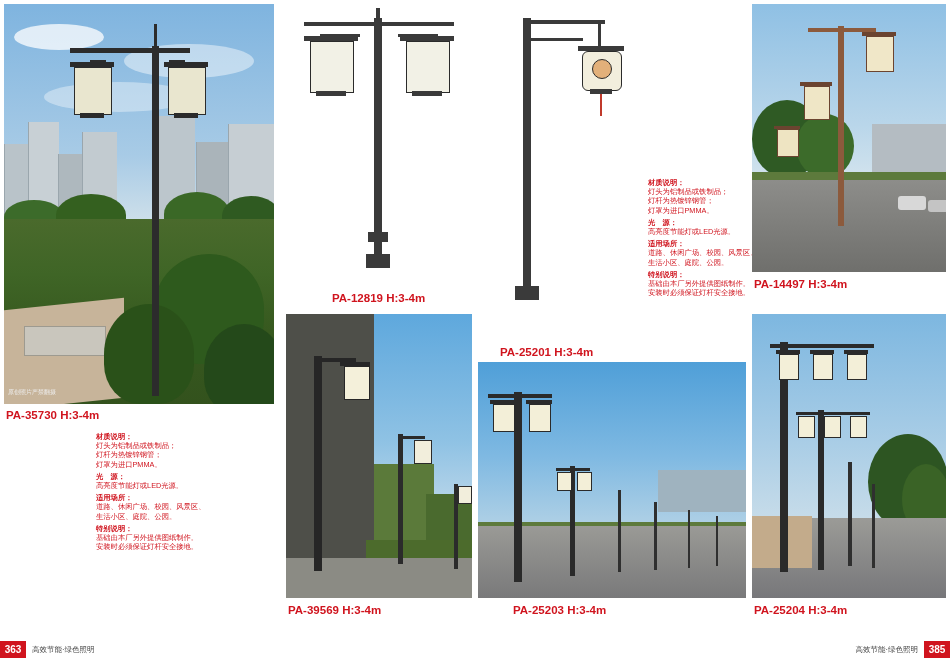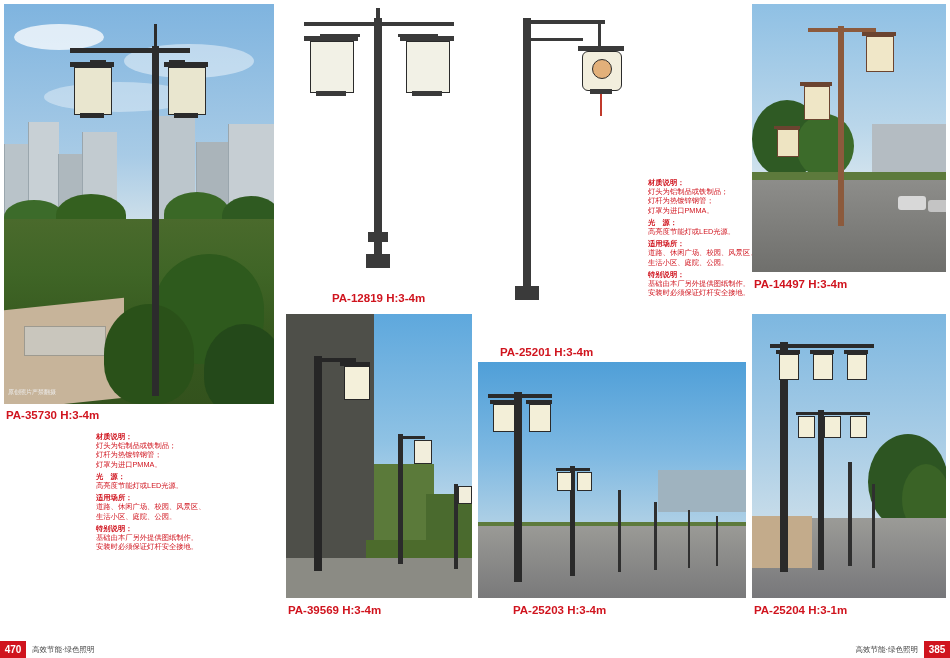--- a/index.html
+++ b/index.html
@@ -294,22 +294,22 @@
 
     <div class="pole" style="left:66px;top:96px;width:6px;height:160px;background:#2a2a2a;"></div>
     <div class="arm" style="left:44px;top:98px;width:74px;height:3px;background:#2a2a2a;"></div>
     <div class="lant" style="left:46px;top:102px;width:15px;height:20px;border-color:#2a2a2a;background:#f3efd8;"></div>
     <div class="lant" style="left:72px;top:102px;width:15px;height:20px;border-color:#2a2a2a;background:#f3efd8;"></div>
     <div class="lant" style="left:98px;top:102px;width:15px;height:20px;border-color:#2a2a2a;background:#f3efd8;"></div>
 
     <div class="pole" style="left:96px;top:148px;width:4px;height:104px;background:#2f2f2f;"></div>
     <div class="pole" style="left:120px;top:170px;width:3px;height:84px;background:#2f2f2f;"></div>
   </div>
-  <div class="cap" style="left:754px;top:604px;">PA-25204 H:3-1m</div>
+  <div class="cap" style="left:754px;top:604px;">PA-25204 H:3-4m</div>
 
   <div class="footbar">
-    <div class="pgnum left">470</div>
+    <div class="pgnum left">363</div>
     <div class="footlabel" style="left:32px;">高效节能·绿色照明</div>
     <div class="pgnum right">385</div>
     <div class="footlabel" style="right:32px;">高效节能·绿色照明</div>
   </div>
 
 </div>
 
 </body></html>

